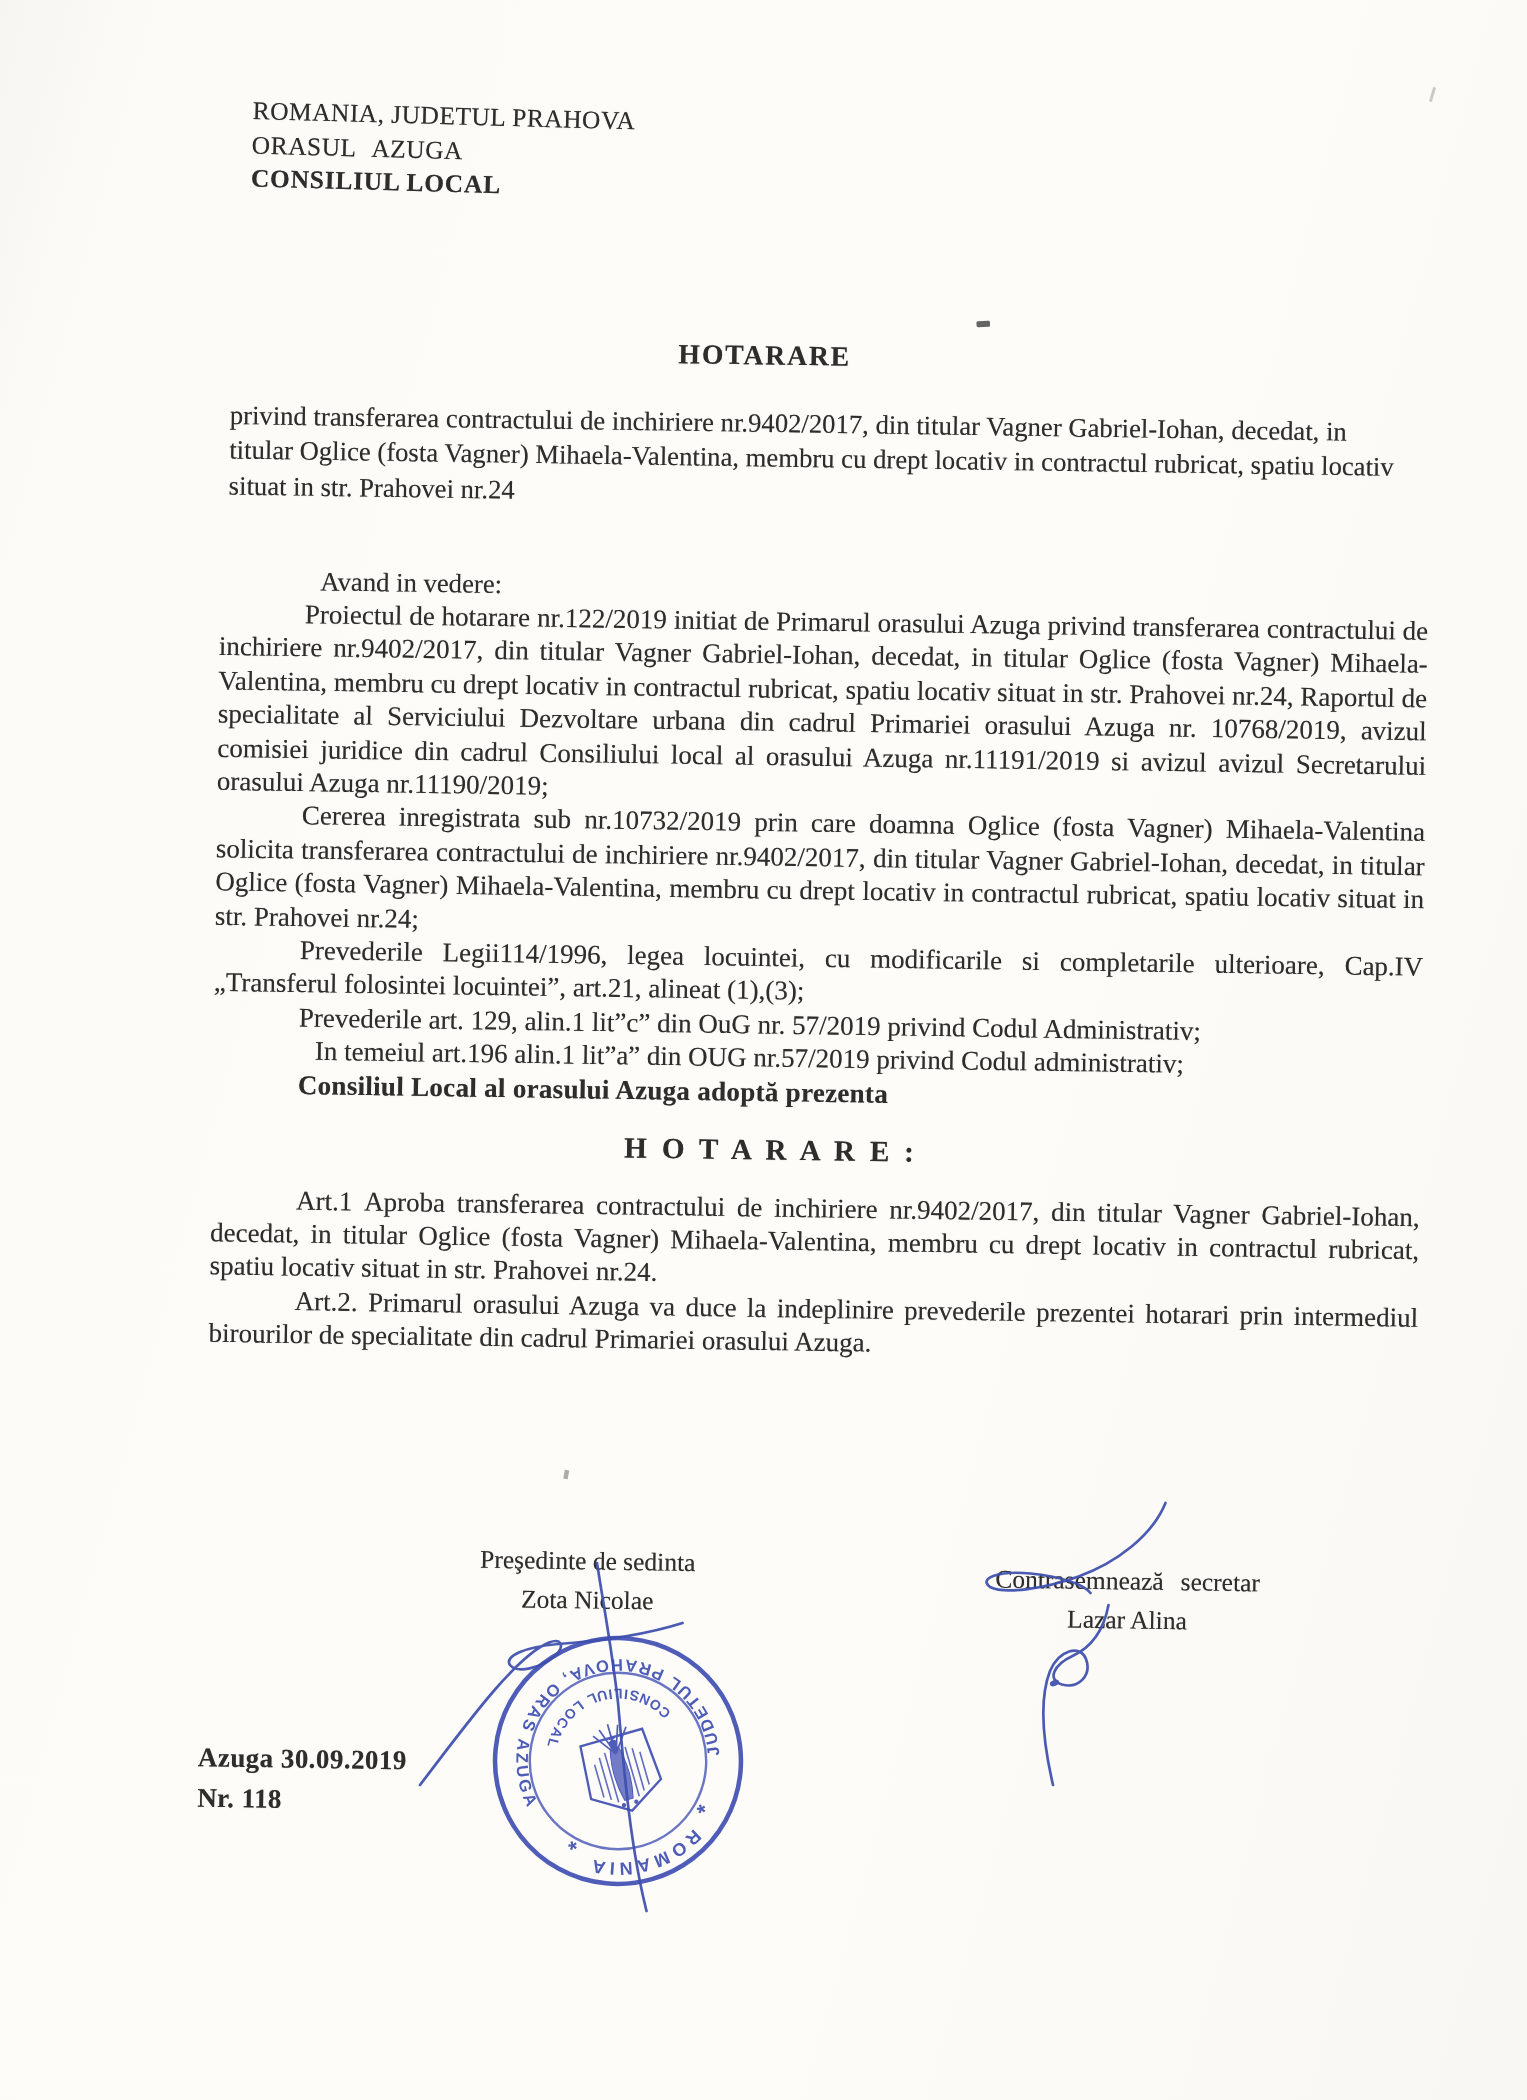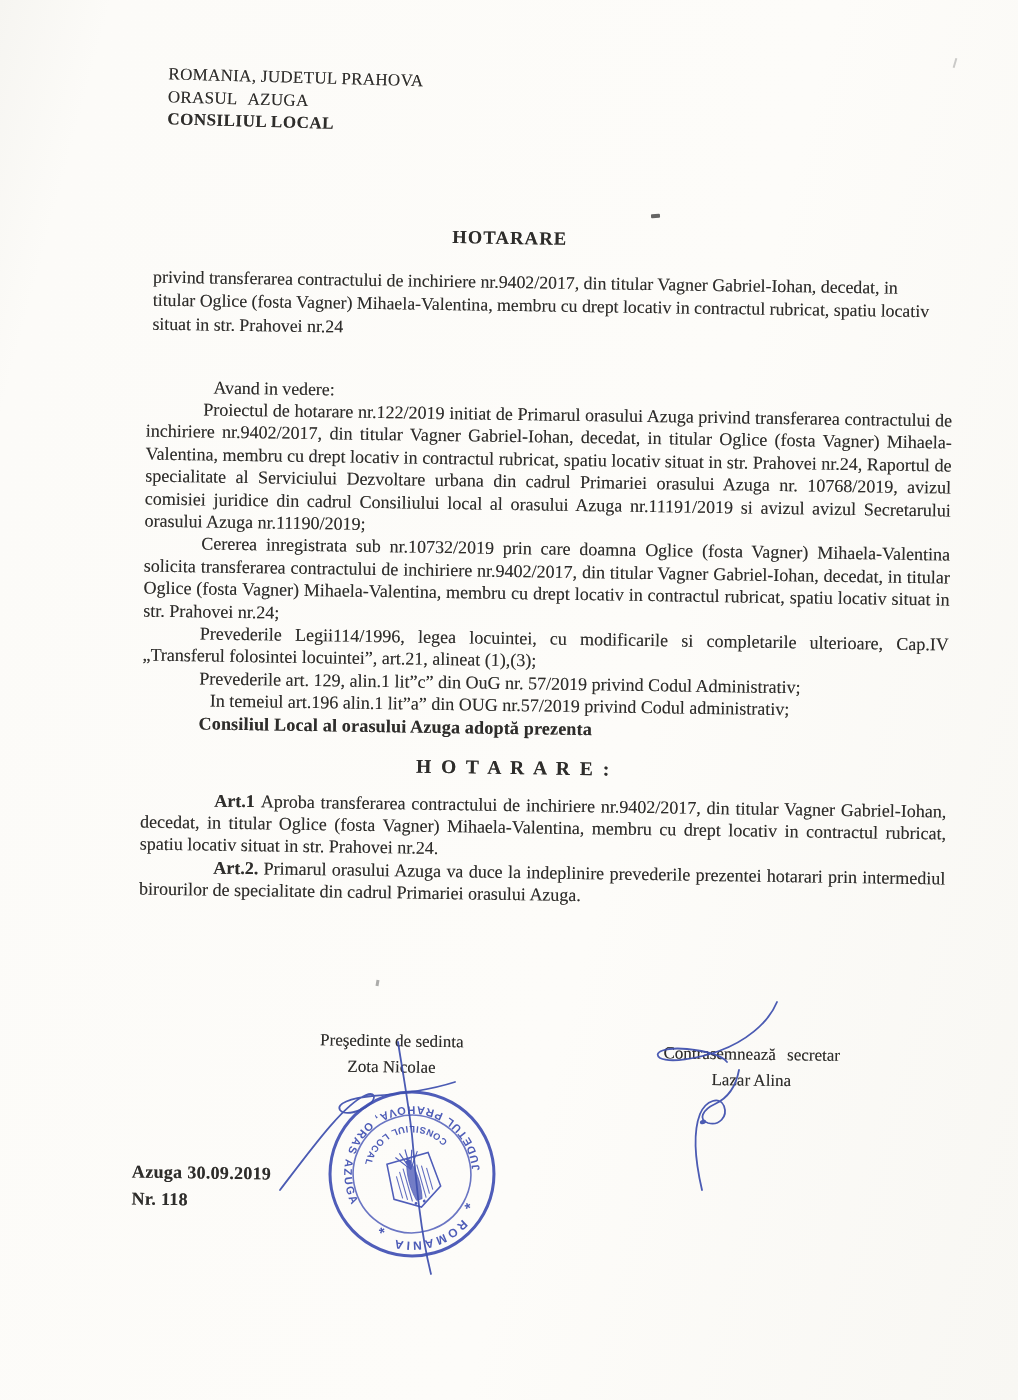--- a/index.html
+++ b/index.html
@@ -17,21 +17,21 @@
   .doc-subtitle{position:absolute;left:148px;top:253px;width:788px;font-size:17.8px;line-height:23.5px;}
   .preamble-heading{position:absolute;left:210px;top:382px;font-size:17.8px;}
   .bodycol{position:absolute;left:143px;top:403px;width:806px;font-size:18px;line-height:22.4px;text-align:justify;}
   .bodycol p{margin:0;text-indent:57px;}
   .bodycol p.single{text-align:left;}
   .bodycol p.indent-more{text-indent:68px;}
   .adoption{font-weight:bold;text-indent:68px;text-align:left;letter-spacing:.2px;}
   .decision-heading{margin:18px 60px 14px 0;text-align:center;font-weight:bold;font-size:19.5px;letter-spacing:2.5px;}
   .art1{margin-top:4px;}
   .art2{margin-top:42px;}
-  .art-label{font-weight:bold;margin-left:17px;}
+  .art-label{font-weight:normal;}
   .sig-left{position:absolute;left:308px;top:1030px;width:180px;text-align:center;font-size:17px;line-height:26px;}
   .sig-right{position:absolute;left:648px;top:1038px;width:220px;text-align:center;font-size:17px;line-height:26px;}
   .issue{position:absolute;left:140px;top:1164px;font-weight:bold;font-size:18px;line-height:27px;letter-spacing:.3px;}
   .stamp-svg{position:absolute;left:314px;top:1076px;width:196px;height:196px;filter:blur(.3px);opacity:.92;}
   .ink-svg{position:absolute;left:0;top:0;width:1018px;height:1400px;opacity:.93;}
   .stamp-text{font-family:"Liberation Sans", sans-serif;font-weight:bold;fill:#3f4fb2;}
   .mark{position:absolute;background:#3a3a3a;}
   .mark-dash{left:651px;top:214px;width:9px;height:4px;border-radius:1px;opacity:.78;transform:rotate(-3deg);}
   .mark-speck1{left:376px;top:980px;width:3px;height:6px;opacity:.55;background:#6a6a6a;transform:rotate(10deg);}
   .mark-speck2{left:954px;top:58px;width:2px;height:10px;opacity:.45;background:#8e8e8e;transform:rotate(16deg);}

